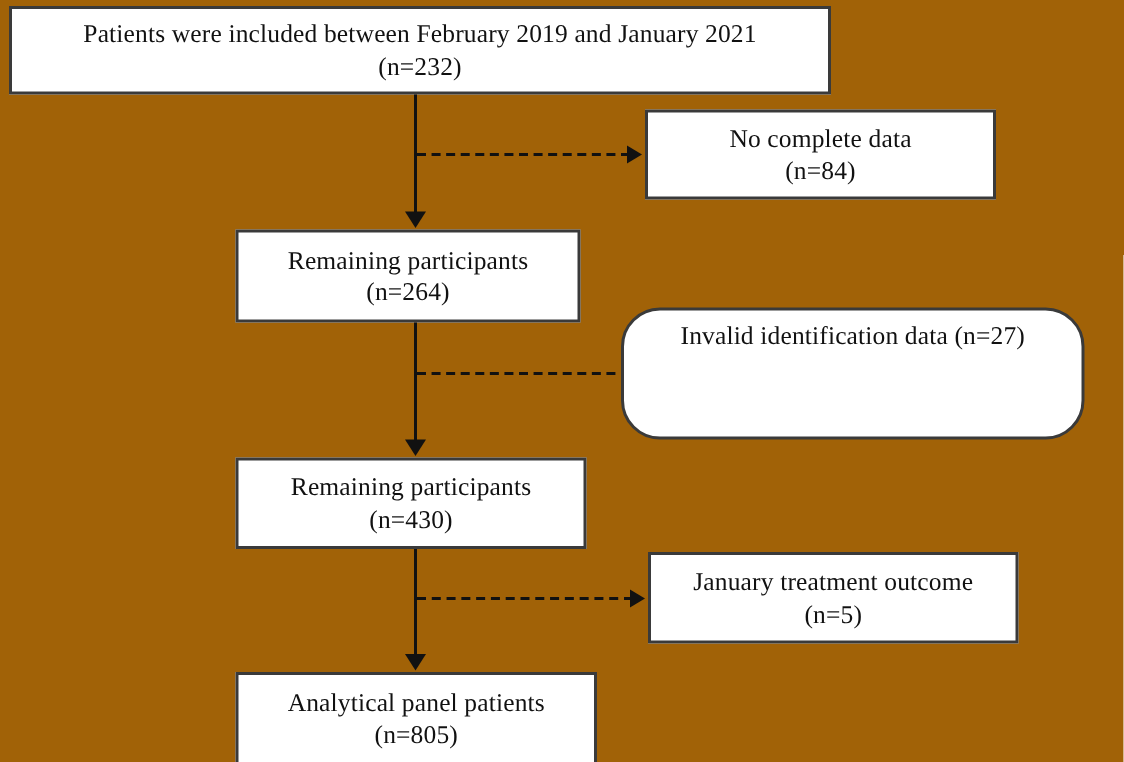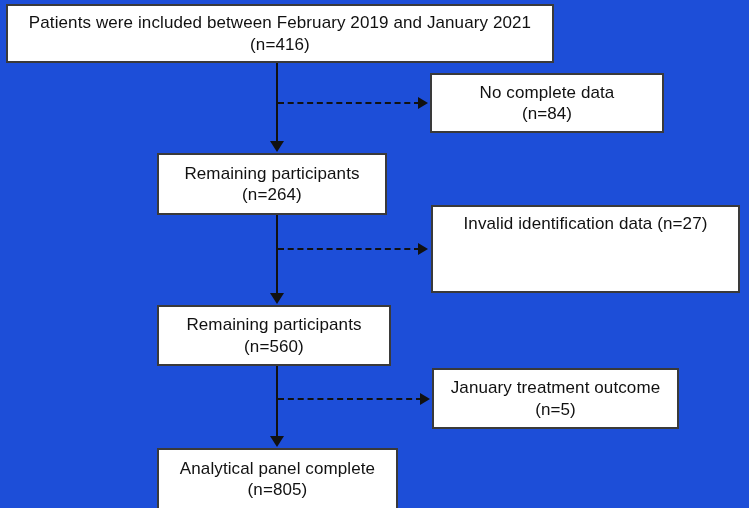--- a/index.html
+++ b/index.html
@@ -5,23 +5,23 @@
 <style>
   html, body {
     margin: 0;
     padding: 0;
     background: #ffffff;
   }
   #canvas {
     position: relative;
     width: 749px;
     height: 508px;
-    background: #1d4ed8;
+    background: #a16207;
     overflow: hidden;
-    font-family: Liberation Sans, sans-serif;
+    font-family: Liberation Serif, serif;
     color: #1a1a1a;
   }
   .node {
     position: absolute;
     box-sizing: border-box;
     border: 2px solid #3a3a3a;
     background: #ffffff;
     display: flex;
     flex-direction: column;
     align-items: center;
@@ -40,21 +40,21 @@
   .node .line1,
   .node .line2 {
     display: block;
     white-space: nowrap;
   }
 
   
   #box-enrolled      { left: 6px;   top: 4px;   width: 548px; height: 59px; }
   #box-no-data       { left: 430px; top: 73px;  width: 234px; height: 60px; }
   #box-remaining-457 { left: 157px; top: 153px; width: 230px; height: 62px; }
-  #box-invalid-id    { left: 431px; top: 205px; width: 309px; height: 88px; }
+  #box-invalid-id    { left: 414px; top: 205px; width: 309px; height: 88px; border-radius: 26px; }
   #box-remaining-430 { left: 157px; top: 305px; width: 234px; height: 61px; }
   #box-invalid-out   { left: 432px; top: 368px; width: 247px; height: 61px; }
   #box-analytical    { left: 157px; top: 448px; width: 241px; height: 62px; }
 
   
   .vline {
     position: absolute;
     width: 0;
     border-left: 2px solid #111111;
   }
@@ -100,21 +100,21 @@
   #branch-3      { left: 278px; top: 398px; width: 144px; }
   #branch-3-head { left: 420px; top: 393px; }
 </style>
 </head>
 <body>
 
 <div id="canvas">
 
   <div class="node" id="box-enrolled">
     <span class="line1">Patients were included between February 2019 and January 2021</span>
-    <span class="line2">(n=416)</span>
+    <span class="line2">(n=232)</span>
   </div>
 
   <div class="vline" id="trunk-1"></div>
   <div class="arrow-down" id="trunk-1-head"></div>
 
   <div class="hline-dashed" id="branch-1"></div>
   <div class="arrow-right" id="branch-1-head"></div>
 
   <div class="node" id="box-no-data">
     <span class="line1">No complete data</span>
@@ -131,32 +131,32 @@
 
   <div class="hline-dashed" id="branch-2"></div>
   <div class="arrow-right" id="branch-2-head"></div>
 
   <div class="node top-aligned" id="box-invalid-id">
     <span class="line1">Invalid identification data (n=27)</span>
   </div>
 
   <div class="node" id="box-remaining-430">
     <span class="line1">Remaining participants</span>
-    <span class="line2">(n=560)</span>
+    <span class="line2">(n=430)</span>
   </div>
 
   <div class="vline" id="trunk-3"></div>
   <div class="arrow-down" id="trunk-3-head"></div>
 
   <div class="hline-dashed" id="branch-3"></div>
   <div class="arrow-right" id="branch-3-head"></div>
 
   <div class="node" id="box-invalid-out">
     <span class="line1">January treatment outcome</span>
     <span class="line2">(n=5)</span>
   </div>
 
   <div class="node" id="box-analytical">
-    <span class="line1">Analytical panel complete</span>
+    <span class="line1">Analytical panel patients</span>
     <span class="line2">(n=805)</span>
   </div>
 
 </div>
 
 </body></html>

